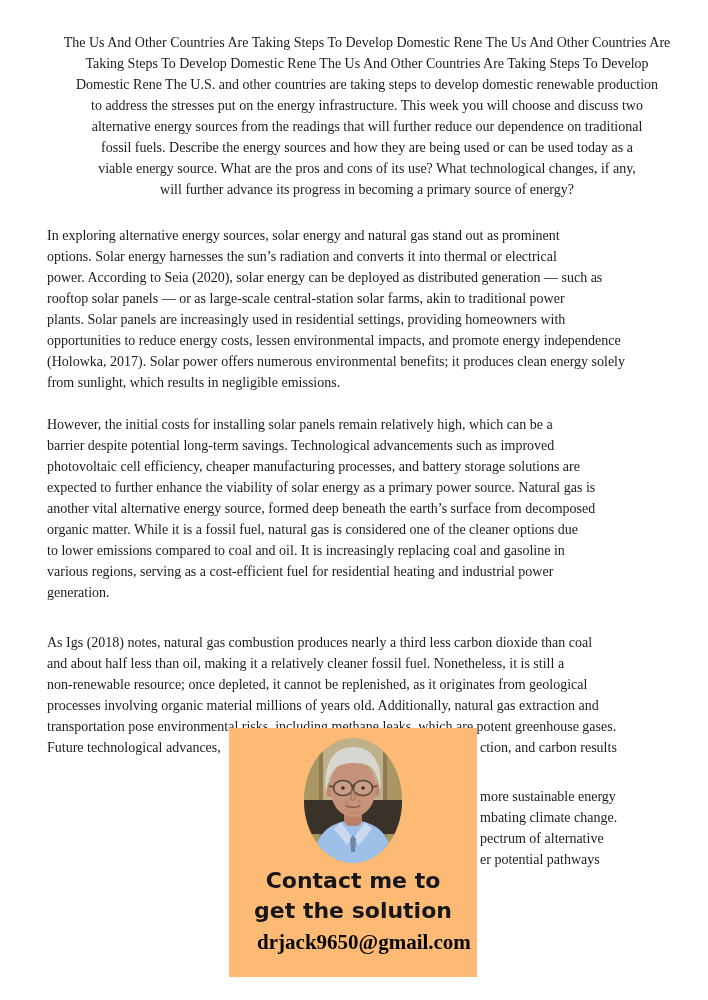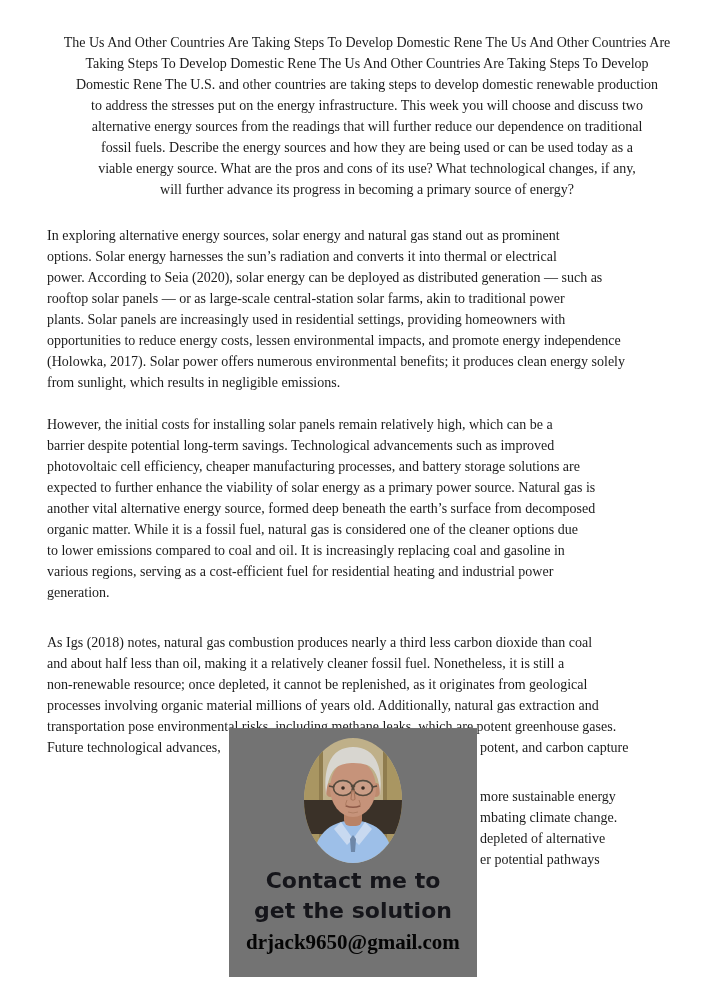--- a/index.html
+++ b/index.html
@@ -33,41 +33,41 @@
   }
   .cline .rf{
     position:absolute;
     left:433px;top:0;
   }
   
   .ad{
     position:absolute;
     left:229px;top:728px;
     width:248px;height:249px;
-    background:#737373;
+    background:#fdba74;
   }
   .ad .photo{
     position:absolute;
     left:75px;top:10px;
     width:98px;height:125px;
   }
   .ad .contact{
     position:absolute;
     left:0;top:138px;
     width:100%;
     text-align:center;
     font-family:"DejaVu Sans","Liberation Sans",sans-serif;
     font-weight:700;
     font-size:22px;
     line-height:30px;
     color:#15151a;
   }
   .ad .email{
     position:absolute;
-    left:0;top:201px;
+    left:11px;top:201px;
     width:100%;
     text-align:center;
     font-family:"Liberation Serif","DejaVu Serif",serif;
     font-weight:700;
     font-size:21px;
     line-height:26px;
     color:#050505;
   }
 </style>
 </head>
@@ -105,36 +105,36 @@
 generation.</p>
 
     <div class="pg mt4">
       <p class="para">As Igs (2018) notes, natural gas combustion produces nearly a third less carbon dioxide than coal
 and about half less than oil, making it a relatively cleaner fossil fuel. Nonetheless, it is still a
 non-renewable resource; once depleted, it cannot be replenished, as it originates from geological
 processes involving organic material millions of years old. Additionally, natural gas extraction and
 transportation pose environmental risks, including methane leaks, which are potent greenhouse gases.</p>
       <div class="cline">
         <span class="lf">Future technological advances,</span>
-        <span class="rf">potent, and carbon capture</span>
+        <span class="rf">ction, and carbon results</span>
       </div>
     </div>
 
     <div class="pg mt5">
       <div class="cline">
         <span class="lf">Paper For Above instruction Ad</span>
         <span class="rf">more sustainable energy</span>
       </div>
       <div class="cline">
         <span class="lf">sources is crucial for reducing d</span>
         <span class="rf">mbating climate change.</span>
       </div>
       <div class="cline">
         <span class="lf">Solar energy and natural gas exe</span>
-        <span class="rf">depleted of alternative</span>
+        <span class="rf">pectrum of alternative</span>
       </div>
       <div class="cline">
         <span class="lf">energies—one being renewable</span>
         <span class="rf">er potential pathways</span>
       </div>
     </div>
 
   </div>
 
   <div class="ad">

